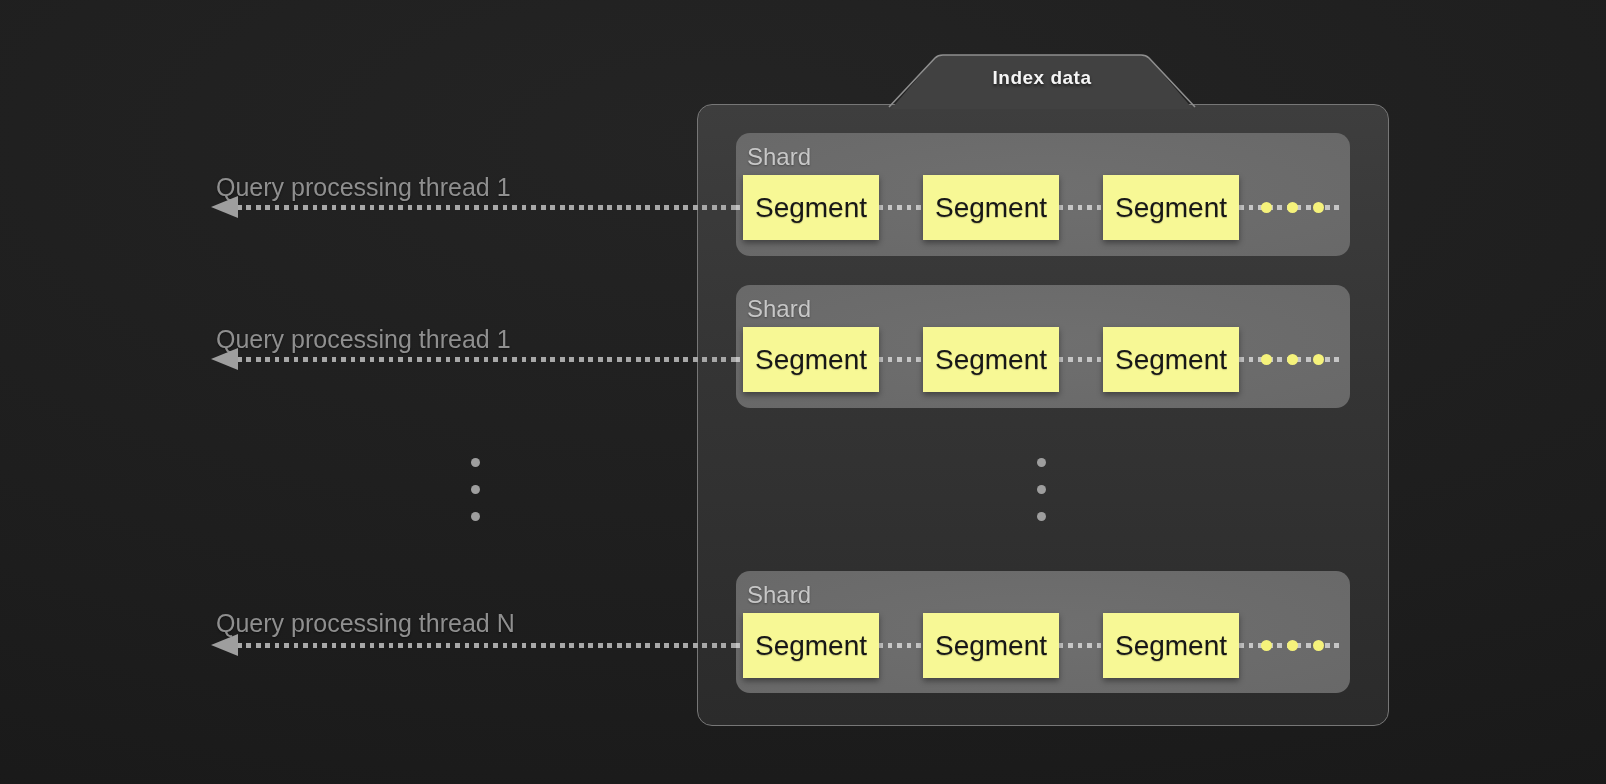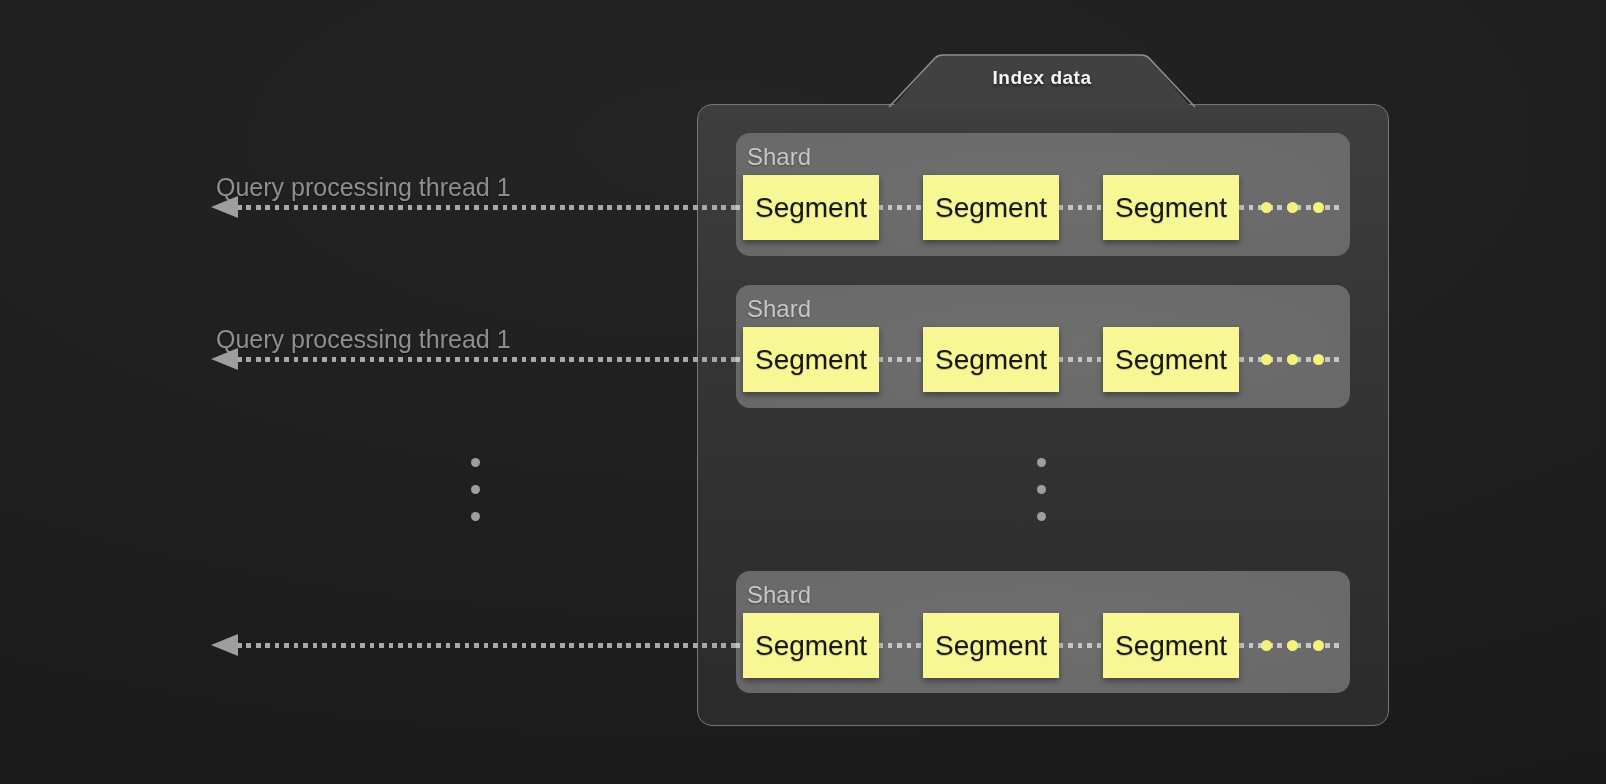--- a/index.html
+++ b/index.html
@@ -161,20 +161,21 @@
     background: var(--ellipsis-gray, #9e9e9e);
   }
 </style>
 </head>
 <body>
 
 <div class="stage">
 
   <div class="thread-label tl1">Query processing thread 1</div>
   <div class="thread-label tl2">Query processing thread 1</div>
+  <div class="thread-label tl3">Query processing thread N</div>
 
   <div class="index-container"></div>
   <svg class="tab-svg" viewBox="0 0 324 59">
     <path d="M11,59 L55,8 Q58,5 63,5 L261,5 Q266,5 269,8 L313,59 Z" fill="#414141"></path>
     <path d="M9,57 L55,8 Q58,5 63,5 L261,5 Q266,5 269,8 L315,57" fill="none" stroke="#8f8f8f" stroke-width="1.6"></path>
   </svg>
   <div class="tab-label">Index data</div>
 
   <div class="shard shard1">
     <div class="shard-label">Shard</div>

